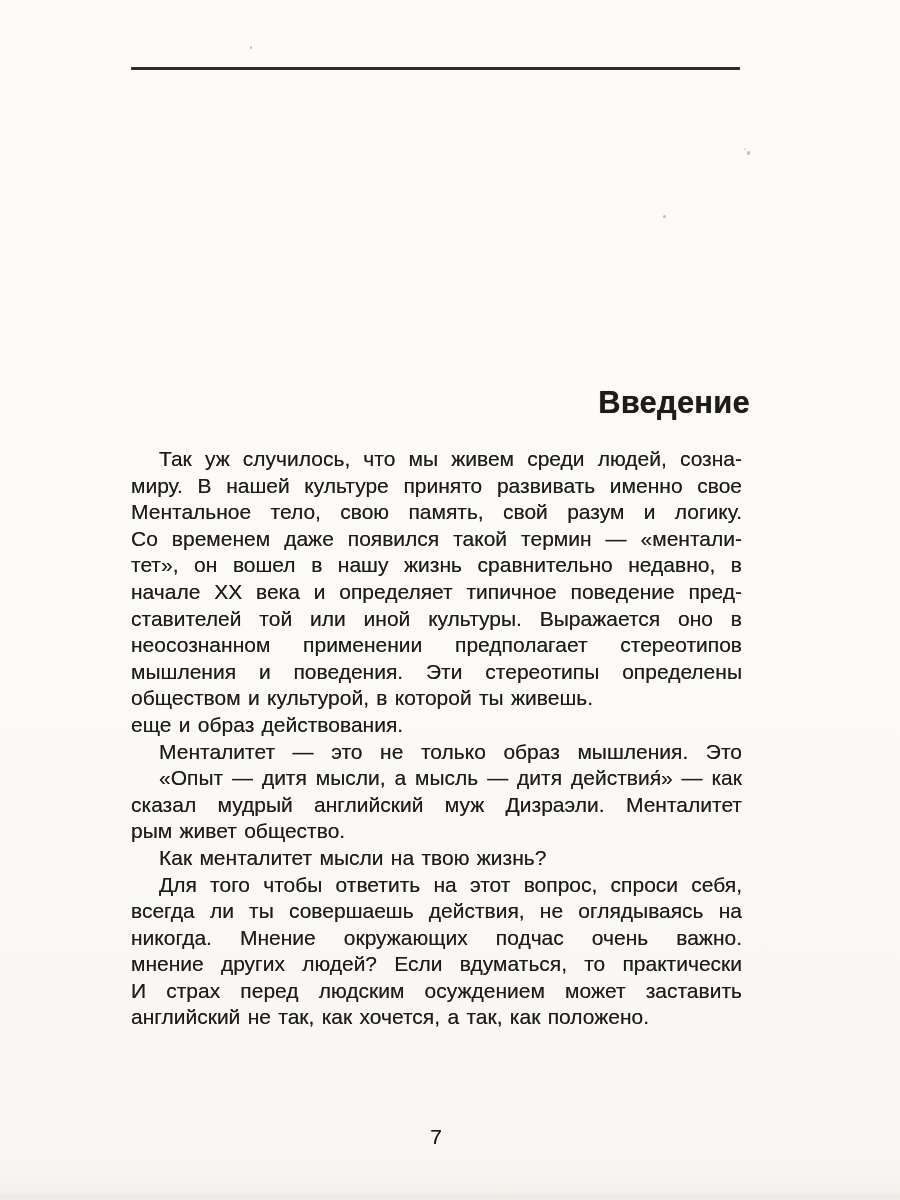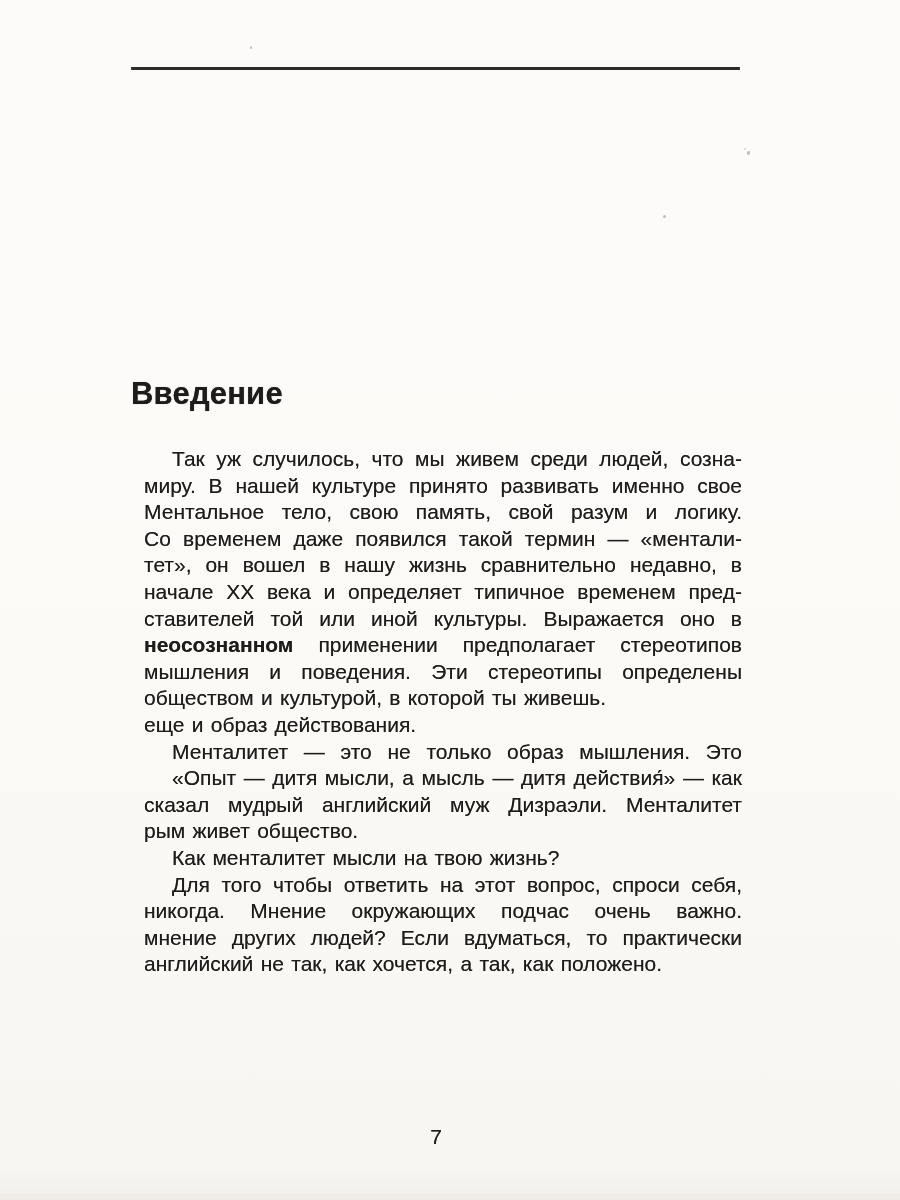--- a/index.html
+++ b/index.html
@@ -19,39 +19,38 @@
     position:relative;width:900px;height:1200px;
     background:linear-gradient(180deg,#fcfbf9 0%,var(--page-bg) 55%,#f8f6f2 97%,#f2efeb 100%);
     color:var(--text);
   }
   .top-rule{
     position:absolute;left:131px;top:67px;width:609px;height:3px;
     background:var(--rule);border-radius:1px;
     box-shadow:0 0 0.5px rgba(30,30,30,.6);
   }
   .title{
-    position:absolute;left:131px;top:374px;width:610px;margin:0;
-    text-align:left;font-size:31px;line-height:40px;font-weight:700;
+    position:absolute;left:131px;top:374px;width:610px;margin:9px;
+    text-align:right;font-size:31px;line-height:40px;font-weight:700;
     letter-spacing:0.2px;
     text-shadow:0 0 0.7px rgba(25,24,22,.75);
   }
   .body{
     position:absolute;left:131px;top:446px;width:611px;
     font-size:21px;
     text-shadow:0 0 0.6px rgba(25,24,22,.65);
   }
   .line{
     height:26.6px;line-height:26.6px;overflow:hidden;
     text-align:justify;text-align-last:left;
     word-spacing:1.5px;
-    margin-left:13px;
   }
   .line.just{text-align-last:justify;}
   .line.ind{text-indent:28px;}
-  .line .bold{font-weight:700;}
+  .line .bold{font-weight:400;}
   .pagenum{
     position:absolute;left:131px;top:1124px;width:610px;
     text-align:center;font-size:21px;line-height:26px;
     text-shadow:0 0 0.6px rgba(25,24,22,.65);
   }
   .speck{
     position:absolute;background:#8a8a85;border-radius:50%;
     width:3px;height:3px;opacity:.55;
   }
   .speck.s1{left:747px;top:151px;width:3px;height:4px;transform:rotate(20deg);}
@@ -70,34 +69,36 @@
   <div class="top-rule"></div>
 
   <h1 class="title">Введение</h1>
 
   <div class="body">
       <div class="line just ind"><span>Так уж случилось, что мы живем среди людей, созна-</span></div>
       <div class="line just"><span>миру. В нашей культуре принято развивать именно свое</span></div>
       <div class="line just"><span>Ментальное тело, свою память, свой разум и логику.</span></div>
       <div class="line just"><span>Со временем даже появился такой термин — «ментали-</span></div>
       <div class="line just"><span>тет», он вошел в нашу жизнь сравнительно недавно, в</span></div>
-      <div class="line just"><span>начале XX века и определяет типичное временем пред-</span></div>
+      <div class="line just"><span>начале XX века и определяет типичное поведение пред-</span></div>
       <div class="line just"><span>ставителей той или иной культуры. Выражается оно в</span></div>
       <div class="line just"><span class="bold">неосознанном</span><span> применении предполагает стереотипов</span></div>
       <div class="line just"><span>мышления и поведения. Эти стереотипы определены</span></div>
       <div class="line"><span>обществом и культурой, в которой ты живешь.</span></div>
       <div class="line"><span>еще и образ действования.</span></div>
       <div class="line just ind"><span>Менталитет — это не только образ мышления. Это</span></div>
       <div class="line just ind"><span>«Опыт — дитя мысли, а мысль — дитя действия́» — как</span></div>
       <div class="line just"><span>сказал мудрый английский муж Дизраэли. Менталитет</span></div>
       <div class="line"><span>рым живет общество.</span></div>
       <div class="line ind"><span>Как менталитет мысли на твою жизнь?</span></div>
       <div class="line just ind"><span>Для того чтобы ответить на этот вопрос, спроси себя,</span></div>
+      <div class="line just"><span>всегда ли ты совершаешь действия, не оглядываясь на</span></div>
       <div class="line just"><span>никогда. Мнение окружающих подчас очень важно.</span></div>
       <div class="line just"><span>мнение других людей? Если вдуматься, то практически</span></div>
+      <div class="line just"><span>И страх перед людским осуждением может заставить</span></div>
       <div class="line"><span>английский не так, как хочется, а так, как положено.</span></div>
     </div>
 
   <div class="pagenum">7</div>
 
   <div class="speck s1"></div>
   <div class="speck s2"></div>
   <div class="speck s3"></div>
   <div class="speck s4"></div>
 

